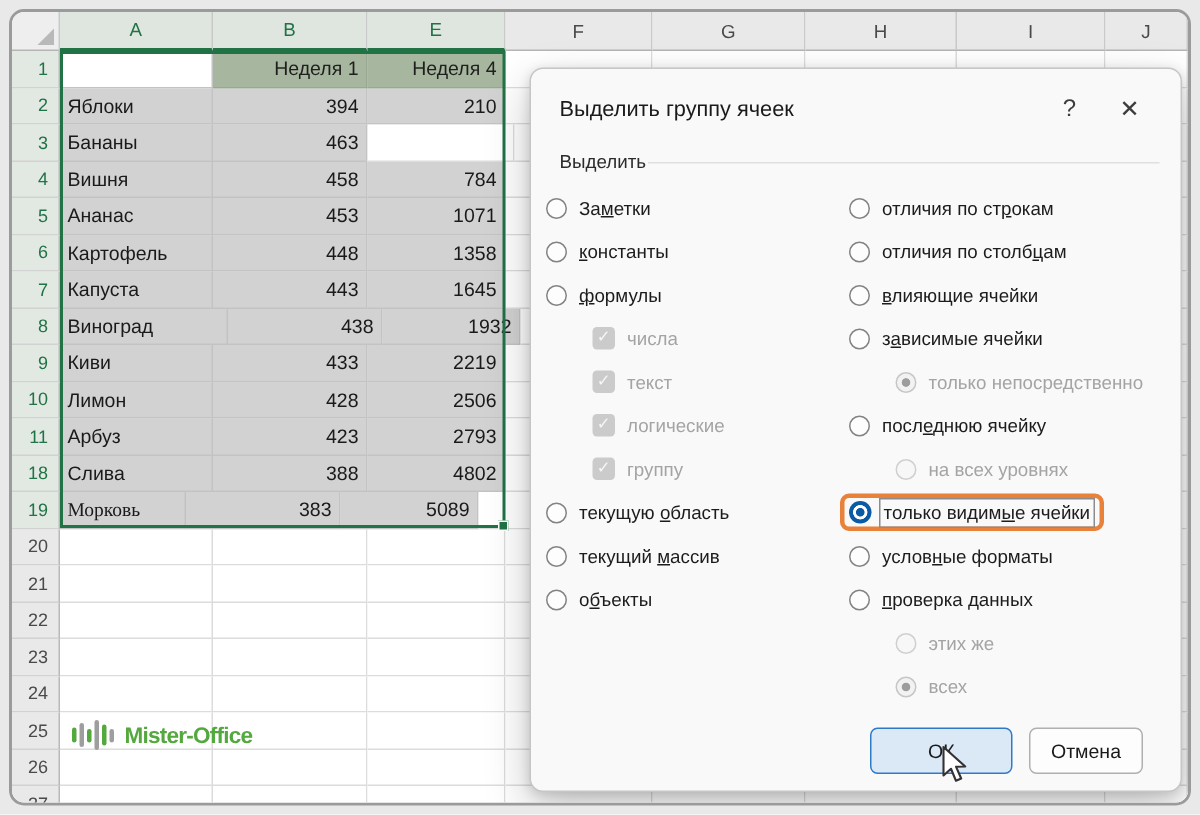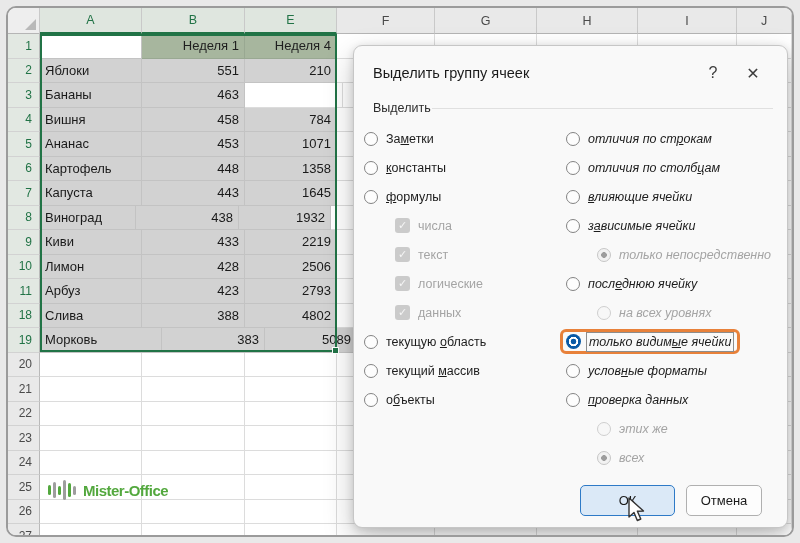--- a/index.html
+++ b/index.html
@@ -99,21 +99,21 @@
   .dlg-title{flex:1; font-size:14.5px; color:#1a1a1a;}
   .dlg-sysbtn{
     width:40px; height:24px; display:flex; align-items:center; justify-content:center;
     font-size:16px; color:#3d3d3d; cursor:default;
   }
   .dlg-grouprow{display:flex; align-items:center; gap:1px; margin-top:16px; padding:0 14px 0 19px;}
   .dlg-grouplabel{font-size:12.5px; color:#2c2c2c; flex:none;}
   .dlg-groupline{flex:1; height:1px; background:#e0e0e0;}
   .opts{display:flex; padding:9px 0 0 7px;}
   .opt-col{width:202px; flex:none;}
-  .opt-col.right{flex:1;font-style:italic;}
+  .opt-col.right{flex:1;}
   .opt-row{height:29px; display:flex; align-items:center;}
   .opt-row.indent{padding-left:31px;}
   .opt-inner{
     display:inline-flex; align-items:center; gap:8px;
     border:3px solid transparent; border-radius:6px; padding:2px 6px 2px 3px;
     margin-left:-3px;
   }
   .opt-inner.hl{border-color:var(--highlight-orange);}
   .radio{
     width:14px; height:14px; flex:none; border-radius:50%;
@@ -175,21 +175,21 @@
           <div class="cell num hdrcell" style="width: 92px;">Неделя 4</div>
           <div class="cell" style="width: 98px;"></div>
           <div class="cell" style="width: 102px;"></div>
           <div class="cell" style="width: 101px;"></div>
           <div class="cell" style="width: 99px;"></div>
           <div class="cell flex1"></div>
         </div>
         <div class="srow rsel">
           <div class="rowhead">2</div>
           <div class="cell selcell" style="width: 102px;">Яблоки</div>
-          <div class="cell num selcell" style="width: 103px;">551</div>
+          <div class="cell num selcell" style="width: 103px;">394</div>
           <div class="cell num selcell" style="width: 92px;">210</div>
           <div class="cell" style="width: 98px;"></div>
           <div class="cell" style="width: 102px;"></div>
           <div class="cell" style="width: 101px;"></div>
           <div class="cell" style="width: 99px;"></div>
           <div class="cell flex1"></div>
         </div>
         <div class="srow rsel">
           <div class="rowhead">3</div>
           <div class="cell selcell" style="width: 102px;">Бананы</div>
@@ -239,21 +239,21 @@
           <div class="cell num selcell" style="width: 103px;">443</div>
           <div class="cell num selcell" style="width: 92px;">1645</div>
           <div class="cell" style="width: 98px;"></div>
           <div class="cell" style="width: 102px;"></div>
           <div class="cell" style="width: 101px;"></div>
           <div class="cell" style="width: 99px;"></div>
           <div class="cell flex1"></div>
         </div>
         <div class="srow rsel">
           <div class="rowhead">8</div>
-          <div class="cell selcell" style="width: 96px;">Виноград</div>
+          <div class="cell selcell" style="width: 112px;">Виноград</div>
           <div class="cell num selcell" style="width: 103px;">438</div>
           <div class="cell num selcell" style="width: 92px;">1932</div>
           <div class="cell" style="width: 98px;"></div>
           <div class="cell" style="width: 102px;"></div>
           <div class="cell" style="width: 101px;"></div>
           <div class="cell" style="width: 99px;"></div>
           <div class="cell flex1"></div>
         </div>
         <div class="srow rsel">
           <div class="rowhead">9</div>
@@ -294,21 +294,21 @@
           <div class="cell num selcell" style="width: 103px;">388</div>
           <div class="cell num selcell" style="width: 92px;">4802</div>
           <div class="cell" style="width: 98px;"></div>
           <div class="cell" style="width: 102px;"></div>
           <div class="cell" style="width: 101px;"></div>
           <div class="cell" style="width: 99px;"></div>
           <div class="cell flex1"></div>
         </div>
         <div class="srow rsel">
           <div class="rowhead">19</div>
-          <div class="cell selcell" style="width: 122px;">Морковь</div>
+          <div class="cell selcell" style="width: 84px; font-family: Liberation Serif, serif;">Морковь</div>
           <div class="cell num selcell" style="width: 103px;">383</div>
           <div class="cell num selcell" style="width: 92px;">5089</div>
           <div class="cell" style="width: 98px;"></div>
           <div class="cell" style="width: 102px;"></div>
           <div class="cell" style="width: 101px;"></div>
           <div class="cell" style="width: 99px;"></div>
           <div class="cell flex1"></div>
         </div>
         <div class="srow">
           <div class="rowhead">20</div>
@@ -461,21 +461,21 @@
           </div>
           <div class="opt-row indent">
             <span class="opt-inner">
               <span class="cb">✓</span>
               <span class="opt-label dis">логические</span>
             </span>
           </div>
           <div class="opt-row indent">
             <span class="opt-inner">
               <span class="cb">✓</span>
-              <span class="opt-label dis">данных</span>
+              <span class="opt-label dis">группу</span>
             </span>
           </div>
           <div class="opt-row">
             <span class="opt-inner">
               <span class="radio"></span>
               <span class="opt-label">текущую <u>о</u>бласть</span>
             </span>
           </div>
           <div class="opt-row">
             <span class="opt-inner">

